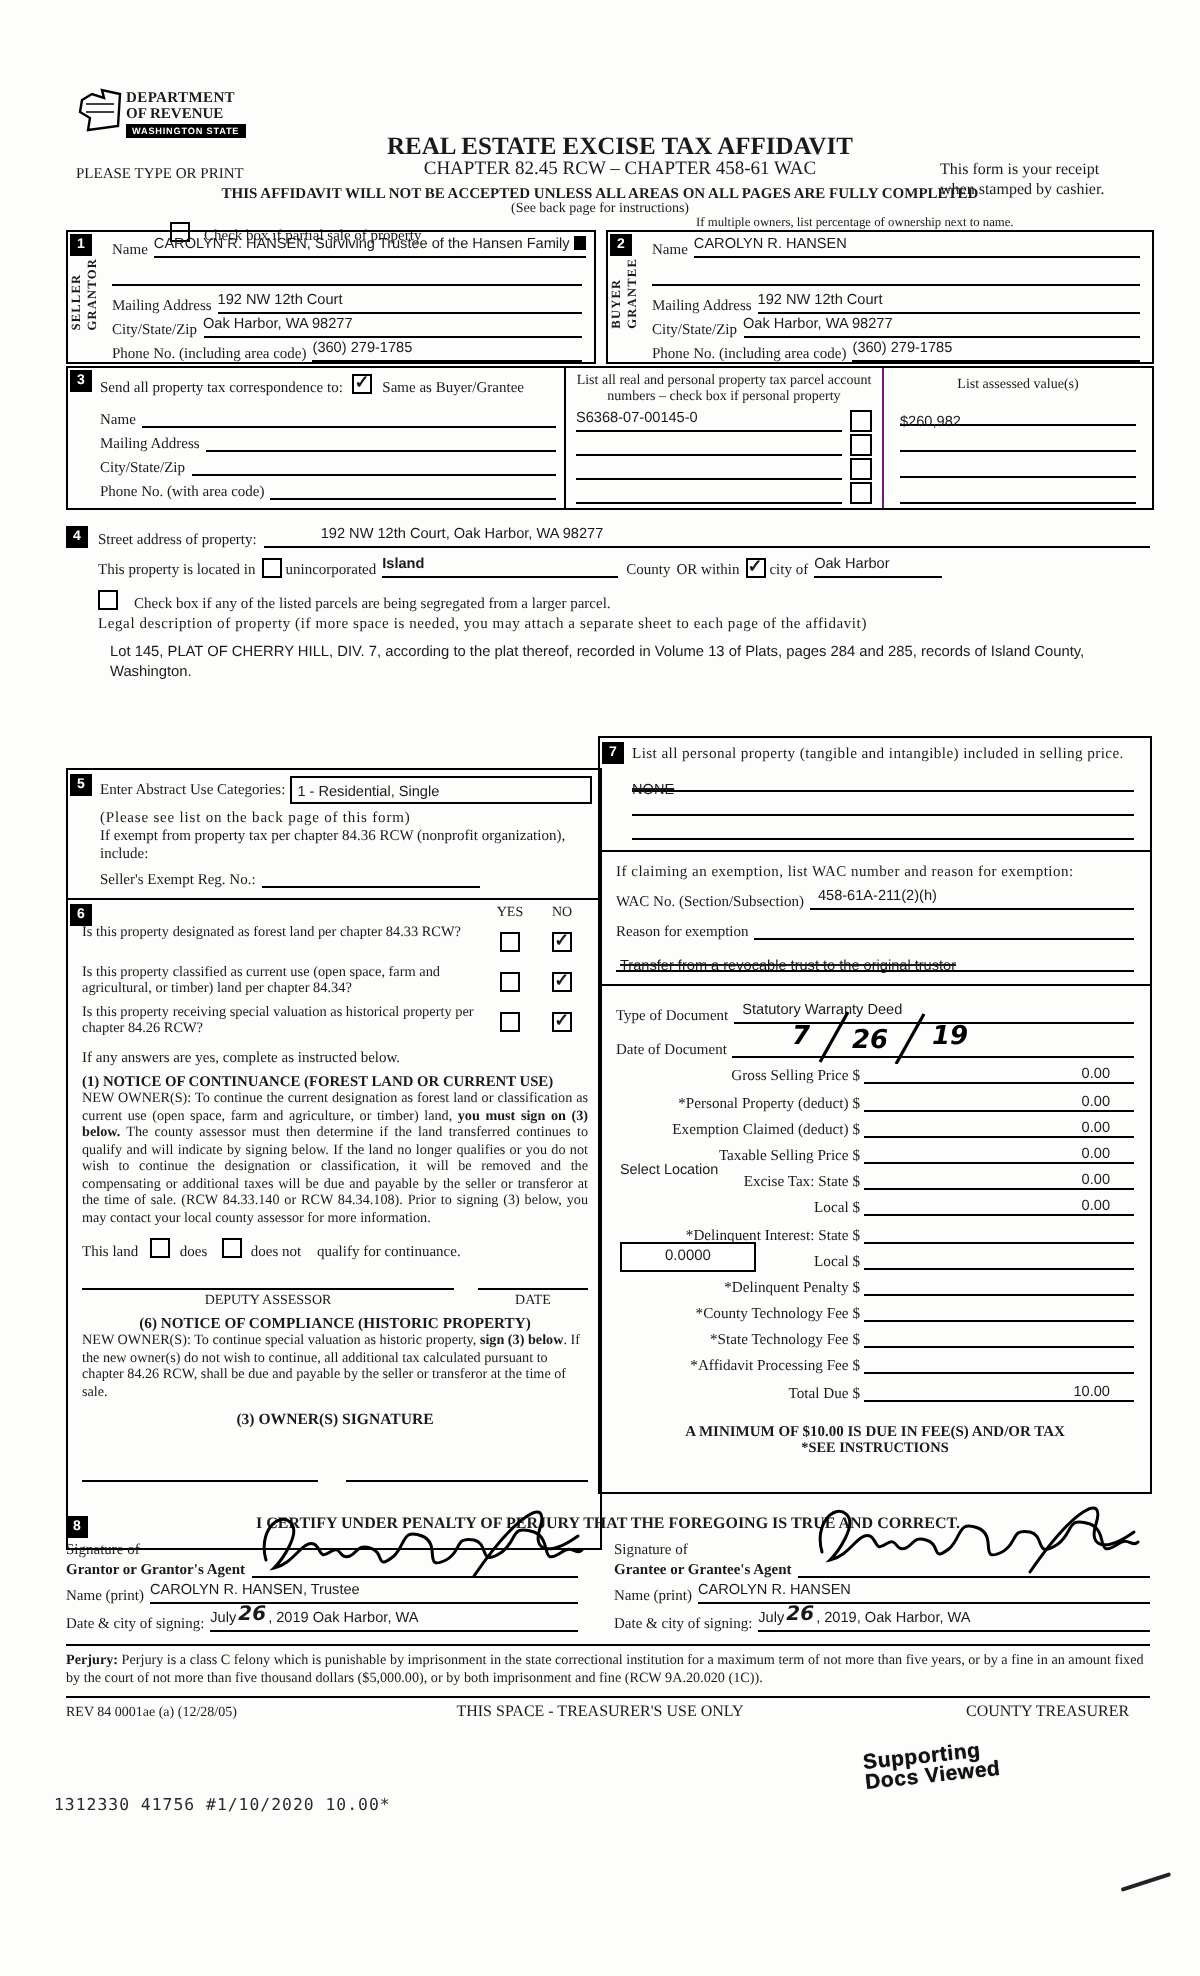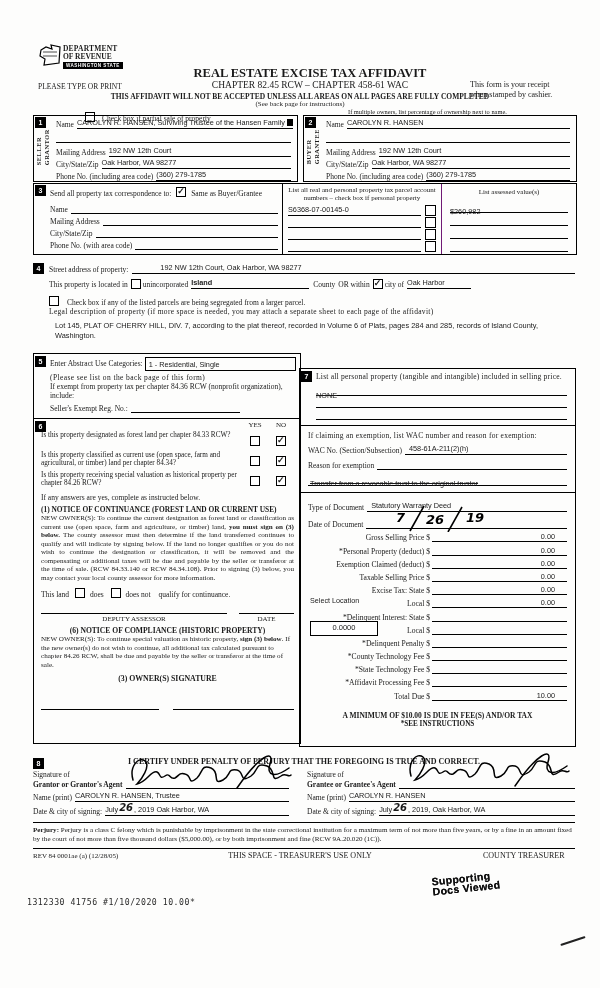--- a/index.html
+++ b/index.html
@@ -26,21 +26,21 @@
       font:bold 6.3px "Liberation Serif",serif;letter-spacing:.6px;}
   .pbox{border:1px solid #000;}
   .q{display:flex;align-items:flex-start;margin-top:2px;}
   .qtext{width:203px;font-size:7.2px;line-height:8.2px;}
   .qcell{width:26px;text-align:center;}
   .para{font-size:7.1px;line-height:8.55px;text-align:justify;}
   .mrow{position:relative;display:flex;align-items:flex-end;height:13.2px;}
   .mlab{width:122px;text-align:right;font-size:7.6px;padding-right:2px;white-space:nowrap;}
   .mline{flex:1;border-bottom:1px solid #000;text-align:right;padding-right:12px;
          font-family:"Liberation Sans",sans-serif;font-size:7.3px;line-height:9px;}
-  .mleft{position:absolute;left:2px;bottom:3px;font:7.2px "Liberation Sans",sans-serif;}
+  .mleft{position:absolute;left:2px;bottom:19px;font:7.2px "Liberation Sans",sans-serif;}
   .dbox{position:absolute;left:2px;bottom:-1px;width:66px;height:13px;border:1.5px solid #000;
         text-align:center;font:7.5px "Liberation Sans",sans-serif;line-height:12px;background:#fff;}
   .sigline{border-top:1px solid #000;text-align:center;font-size:7px;padding-top:1px;}
   .hand{font-family:"DejaVu Sans",sans-serif;font-style:italic;font-weight:bold;}
   .entry{position:relative;top:1px;}
   .ovf::after{content:"";display:inline-block;width:6px;height:7px;background:#000;margin-left:2px;vertical-align:-1px;}
   svg.sig{position:absolute;pointer-events:none;}
   .stamp{position:absolute;left:432px;top:874px;transform:rotate(-6deg);
          font:bold 10.5px "Liberation Sans",sans-serif;line-height:9.5px;letter-spacing:.3px;
          color:#111;text-shadow:0 0 .5px #111;}
@@ -201,25 +201,25 @@
         <span class="serif f75 b" style="margin-left:3px;font-weight:normal;">OR   within</span>
         <span class="cb checked-src checked" style="margin-left:3px;"></span>
         <span class="serif f75" style="margin-left:2px;">city of</span>
         <span class="ul" style="width:64px;margin-left:3px;"><span class="val entry">Oak Harbor</span></span>
       </div>
       <div class="row" style="height:13px;margin-top:2px;">
         <span class="cb"></span>
         <span class="serif f75" style="margin-left:4px;">Check box if any of the listed parcels are being segregated from a larger parcel.</span>
       </div>
       <div class="serif f75" style="margin-top:3px;letter-spacing:.3px;">Legal description of property (if more space is needed, you may attach a separate sheet to each page of the affidavit)</div>
-      <div class="val" style="margin:5px 20px 0 6px;line-height:9.5px;font-size:7.4px;">Lot 145, PLAT OF CHERRY HILL, DIV. 7, according to the plat thereof, recorded in Volume 6 of Plats, pages 284 and 285, records of Island County, Washington.</div>
-    </div>
-  </div>
-
-  <div class="abs pbox" style="left:33px;top:353px;width:266px;height:389px;">
+      <div class="val" style="margin:5px 20px 0 6px;line-height:9.5px;font-size:7.4px;">Lot 145, PLAT OF CHERRY HILL, DIV. 7, according to the plat thereof, recorded in Volume 13 of Plats, pages 284 and 285, records of Island County, Washington.</div>
+    </div>
+  </div>
+
+  <div class="abs pbox" style="left:33px;top:384px;width:266px;height:389px;">
 
     <div style="position:relative;border-bottom:1px solid #000;padding:3px 4px 4px 16px;height:57px;">
       <div class="num" style="left:1px;top:2px;">5</div>
       <div style="display:flex;align-items:stretch;">
         <span class="serif f75" style="padding-top:2px;">Enter Abstract Use Categories:</span>
         <span class="pbox val" style="flex:1;margin-left:2px;padding:2px 3px 1px 3px;">1 - Residential, Single</span>
       </div>
       <div class="serif f75" style="margin-top:2px;letter-spacing:.4px;">(Please see list on the back page of this form)</div>
       <div class="serif f75" style="margin-top:1px;width:248px;line-height:8.8px;">If exempt from property tax per chapter 84.36 RCW (nonprofit organization), include:</div>
       <div class="row" style="display:flex;align-items:flex-end;height:12px;width:190px;">

